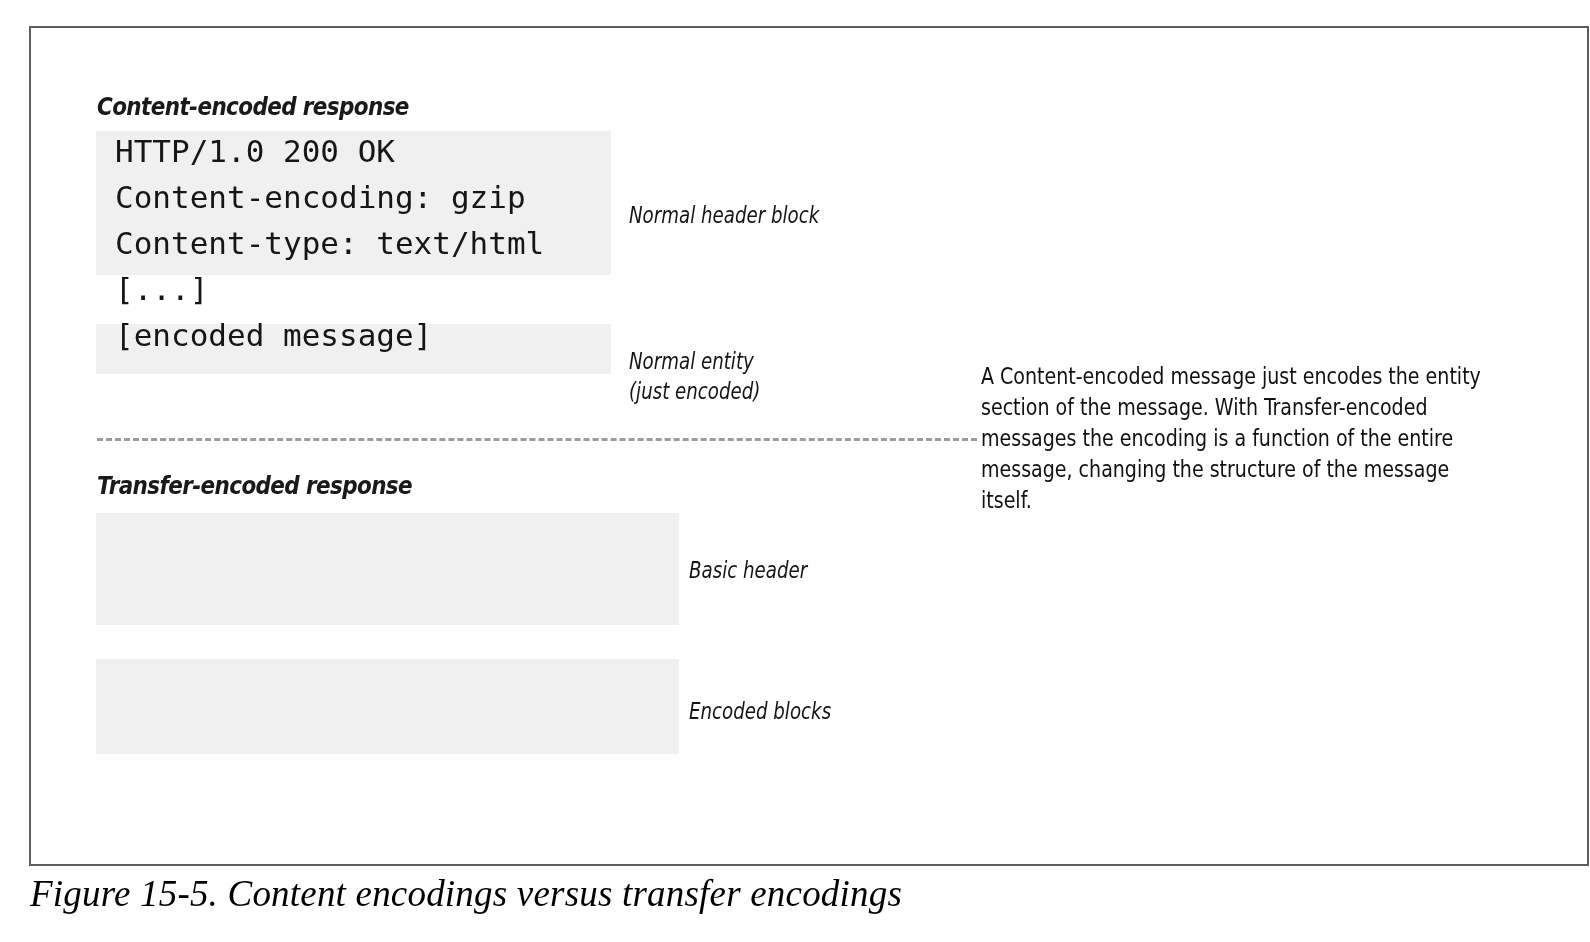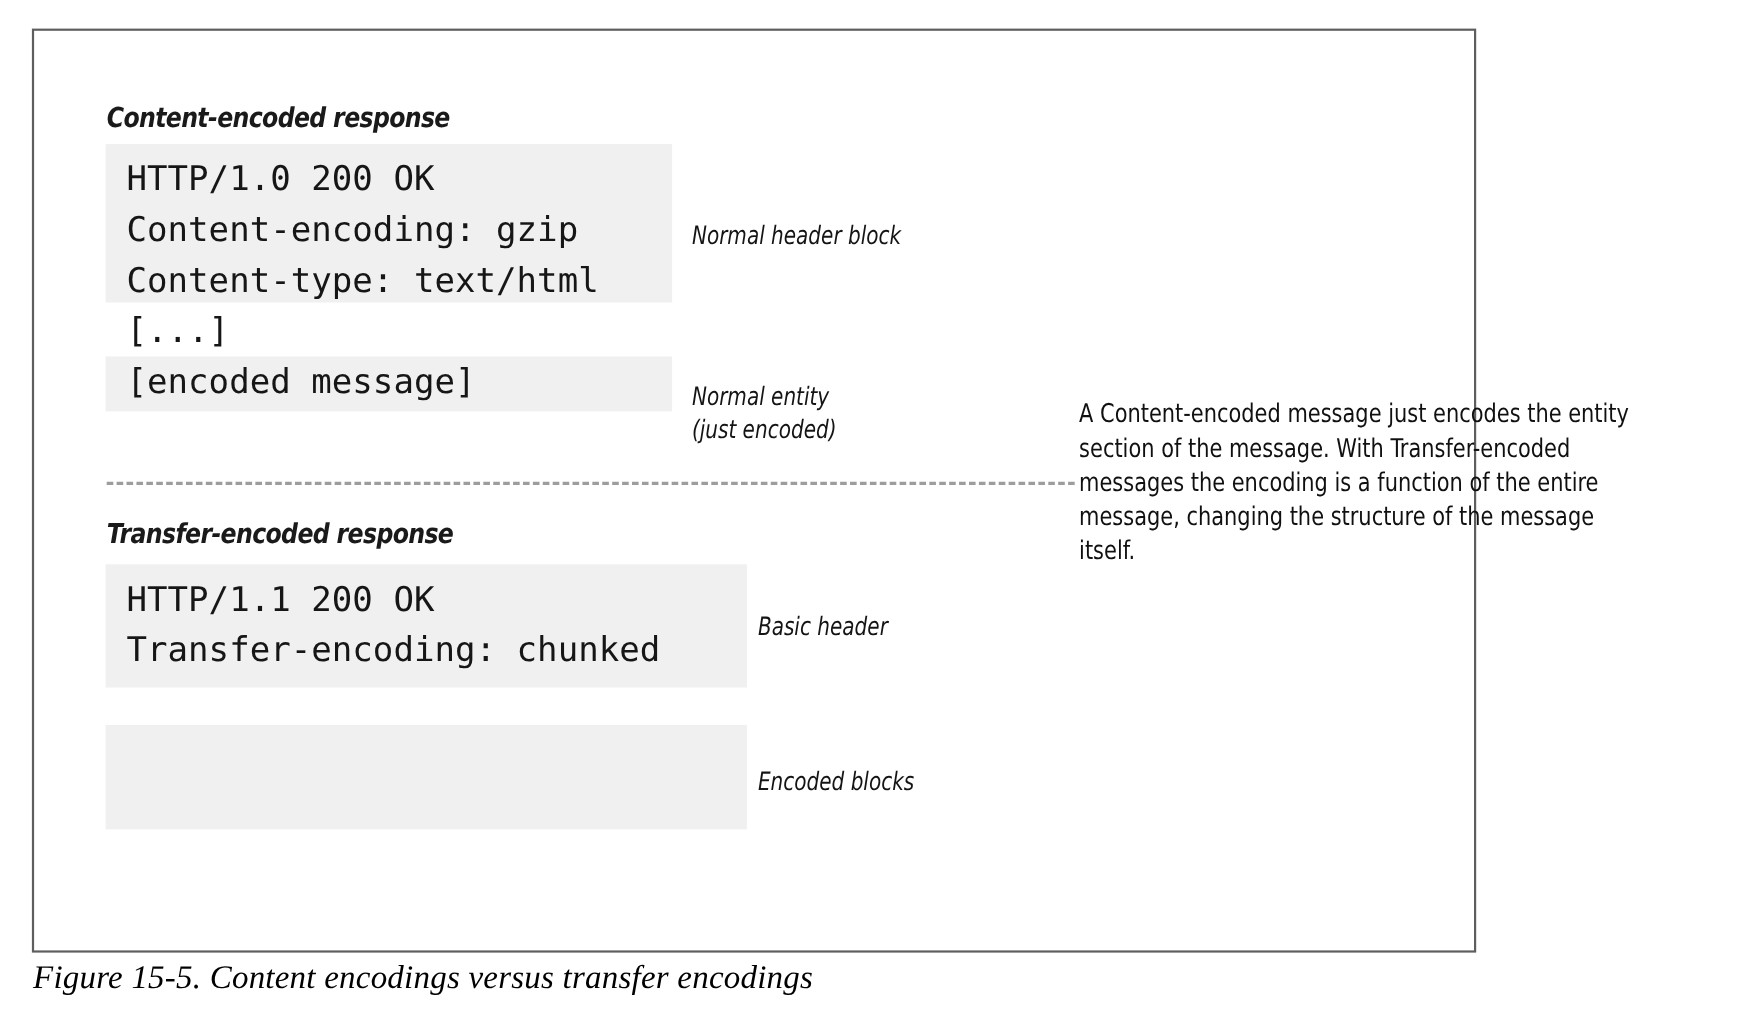--- a/index.html
+++ b/index.html
@@ -14,21 +14,21 @@
     font-family: "Liberation Sans", sans-serif;
     color: #000000;
     overflow: hidden;
   }
 
   
   #figure-frame {
     position: absolute;
     left: 29px;
     top: 26px;
-    width: 1313px;
+    width: 1560px;
     height: 840px;
     border: 2px solid #5e5e5e;
     box-sizing: border-box;
     background: #ffffff;
   }
 
   
   .section-heading {
     position: absolute;
     font-family: "DejaVu Sans", "Liberation Sans", sans-serif;
@@ -55,21 +55,21 @@
     letter-spacing: 0px;
   }
   .hl {
     position: absolute;
     background: #f0f0f0;
   }
 
   
   #ce-hl-headers  { left: 65px; top: 103px; width: 515px; height: 144px; }
   #ce-hl-entity   { left: 65px; top: 296px; width: 515px; height: 50px; }
-  #ce-code        { left: 84px; top: 112px; }
+  #ce-code        { left: 84px; top: 100px; }
 
   
   #te-hl-header   { left: 65px; top: 485px; width: 583px; height: 112px; }
   #te-code-header { left: 84px; top: 494px; }
 
   #te-hl-blocks   { left: 65px; top: 631px; width: 583px; height: 95px; }
   #te-code-blocks { left: 84px; top: 637px; }
 
   
   .callout {
@@ -112,21 +112,21 @@
     transform-origin: left top;
   }
 
   
   #figure-caption {
     position: absolute;
     left: 30px;
     top: 872px;
     font-family: "Liberation Serif", "DejaVu Serif", serif;
     font-style: italic;
-    font-size: 30px;
+    font-size: 37px;
     color: #000000;
     white-space: nowrap;
     letter-spacing: 0.2px;
   }
 </style>
 </head>
 <body>
 
 <div id="figure-frame">
 
@@ -142,22 +142,20 @@
 
   <div class="callout" id="callout-normal-header">Normal header block</div>
   <div class="callout" id="callout-normal-entity">Normal entity
 (just encoded)</div>
 
   <div id="dashed-divider"></div>
 
   <div class="section-heading" id="heading-transfer-encoded">Transfer-encoded response</div>
 
   <div class="hl" id="te-hl-header"></div>
-  <div class="code-block" id="te-code-header">HTTP/1.1 200 OK
-Transfer-encoding: chunked</div>
 
   <div class="hl" id="te-hl-blocks"></div>
 
   <div class="callout" id="callout-basic-header">Basic header</div>
   <div class="callout" id="callout-encoded-blocks">Encoded blocks</div>
 
   <div id="explanation">A Content-encoded message just encodes the entity section of the message. With Transfer-encoded messages the encoding is a function of the entire message, changing the structure of the message itself.</div>
 
 </div>
 

